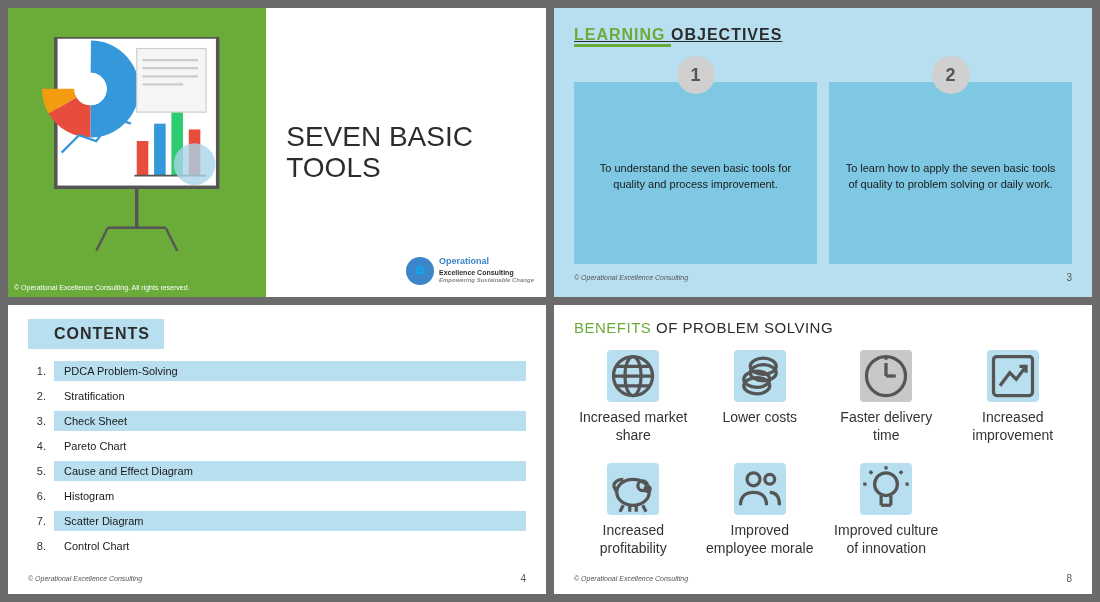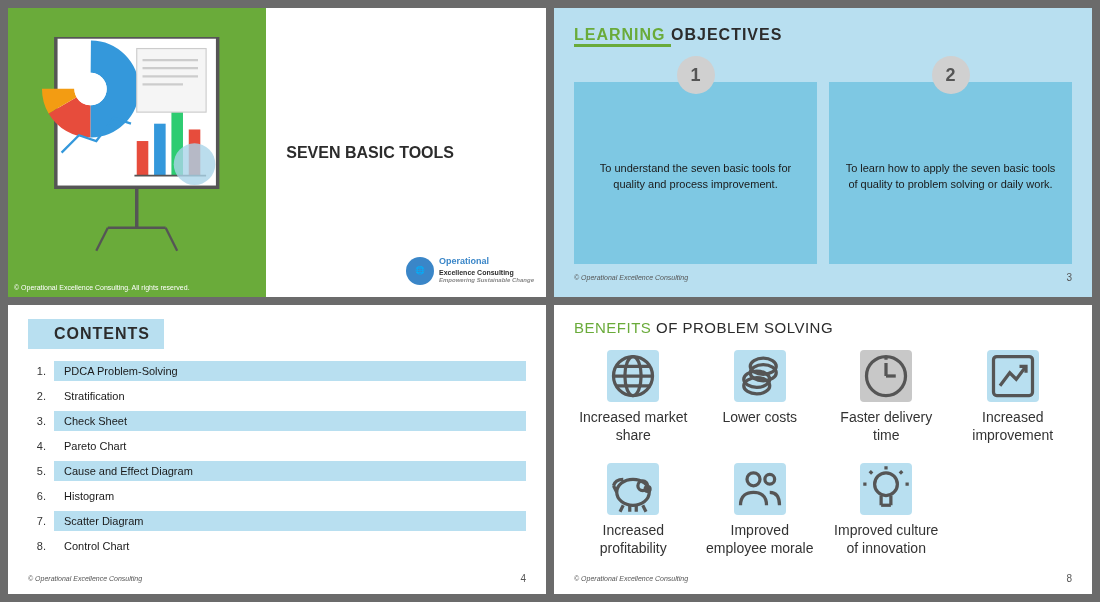--- a/index.html
+++ b/index.html
@@ -51,22 +51,22 @@
     }
     .slide-1-content {
       width: 52%;
       display: flex;
       flex-direction: column;
       justify-content: center;
       padding: 20px 20px 20px 20px;
       position: relative;
     }
     .slide-1-content .main-title {
-      font-size: 16px;
-      font-weight: 700;
+      font-size: 28px;
+      font-weight: 400;
       color: #2c2c2c;
       line-height: 1.1;
       text-transform: uppercase;
     }
     .slide-1-content .main-title .line2 {
       color: #5a5a5a;
     }
     .slide-1-logo {
       position: absolute;
       bottom: 12px;
@@ -105,20 +105,21 @@
     }
     .slide-2-header {
       margin-bottom: 12px;
     }
     .slide-2-header h2 {
       font-size: 16px;
       font-weight: 900;
       text-transform: uppercase;
       letter-spacing: 1px;
       color: #2c2c2c;
+      text-decoration: underline;
     }
     .slide-2-header h2 .highlight {
       color: #6aab3a;
       border-bottom: 3px solid #6aab3a;
       padding-bottom: 1px;
     }
     .slide-2-body {
       display: flex;
       gap: 12px;
       flex: 1;

